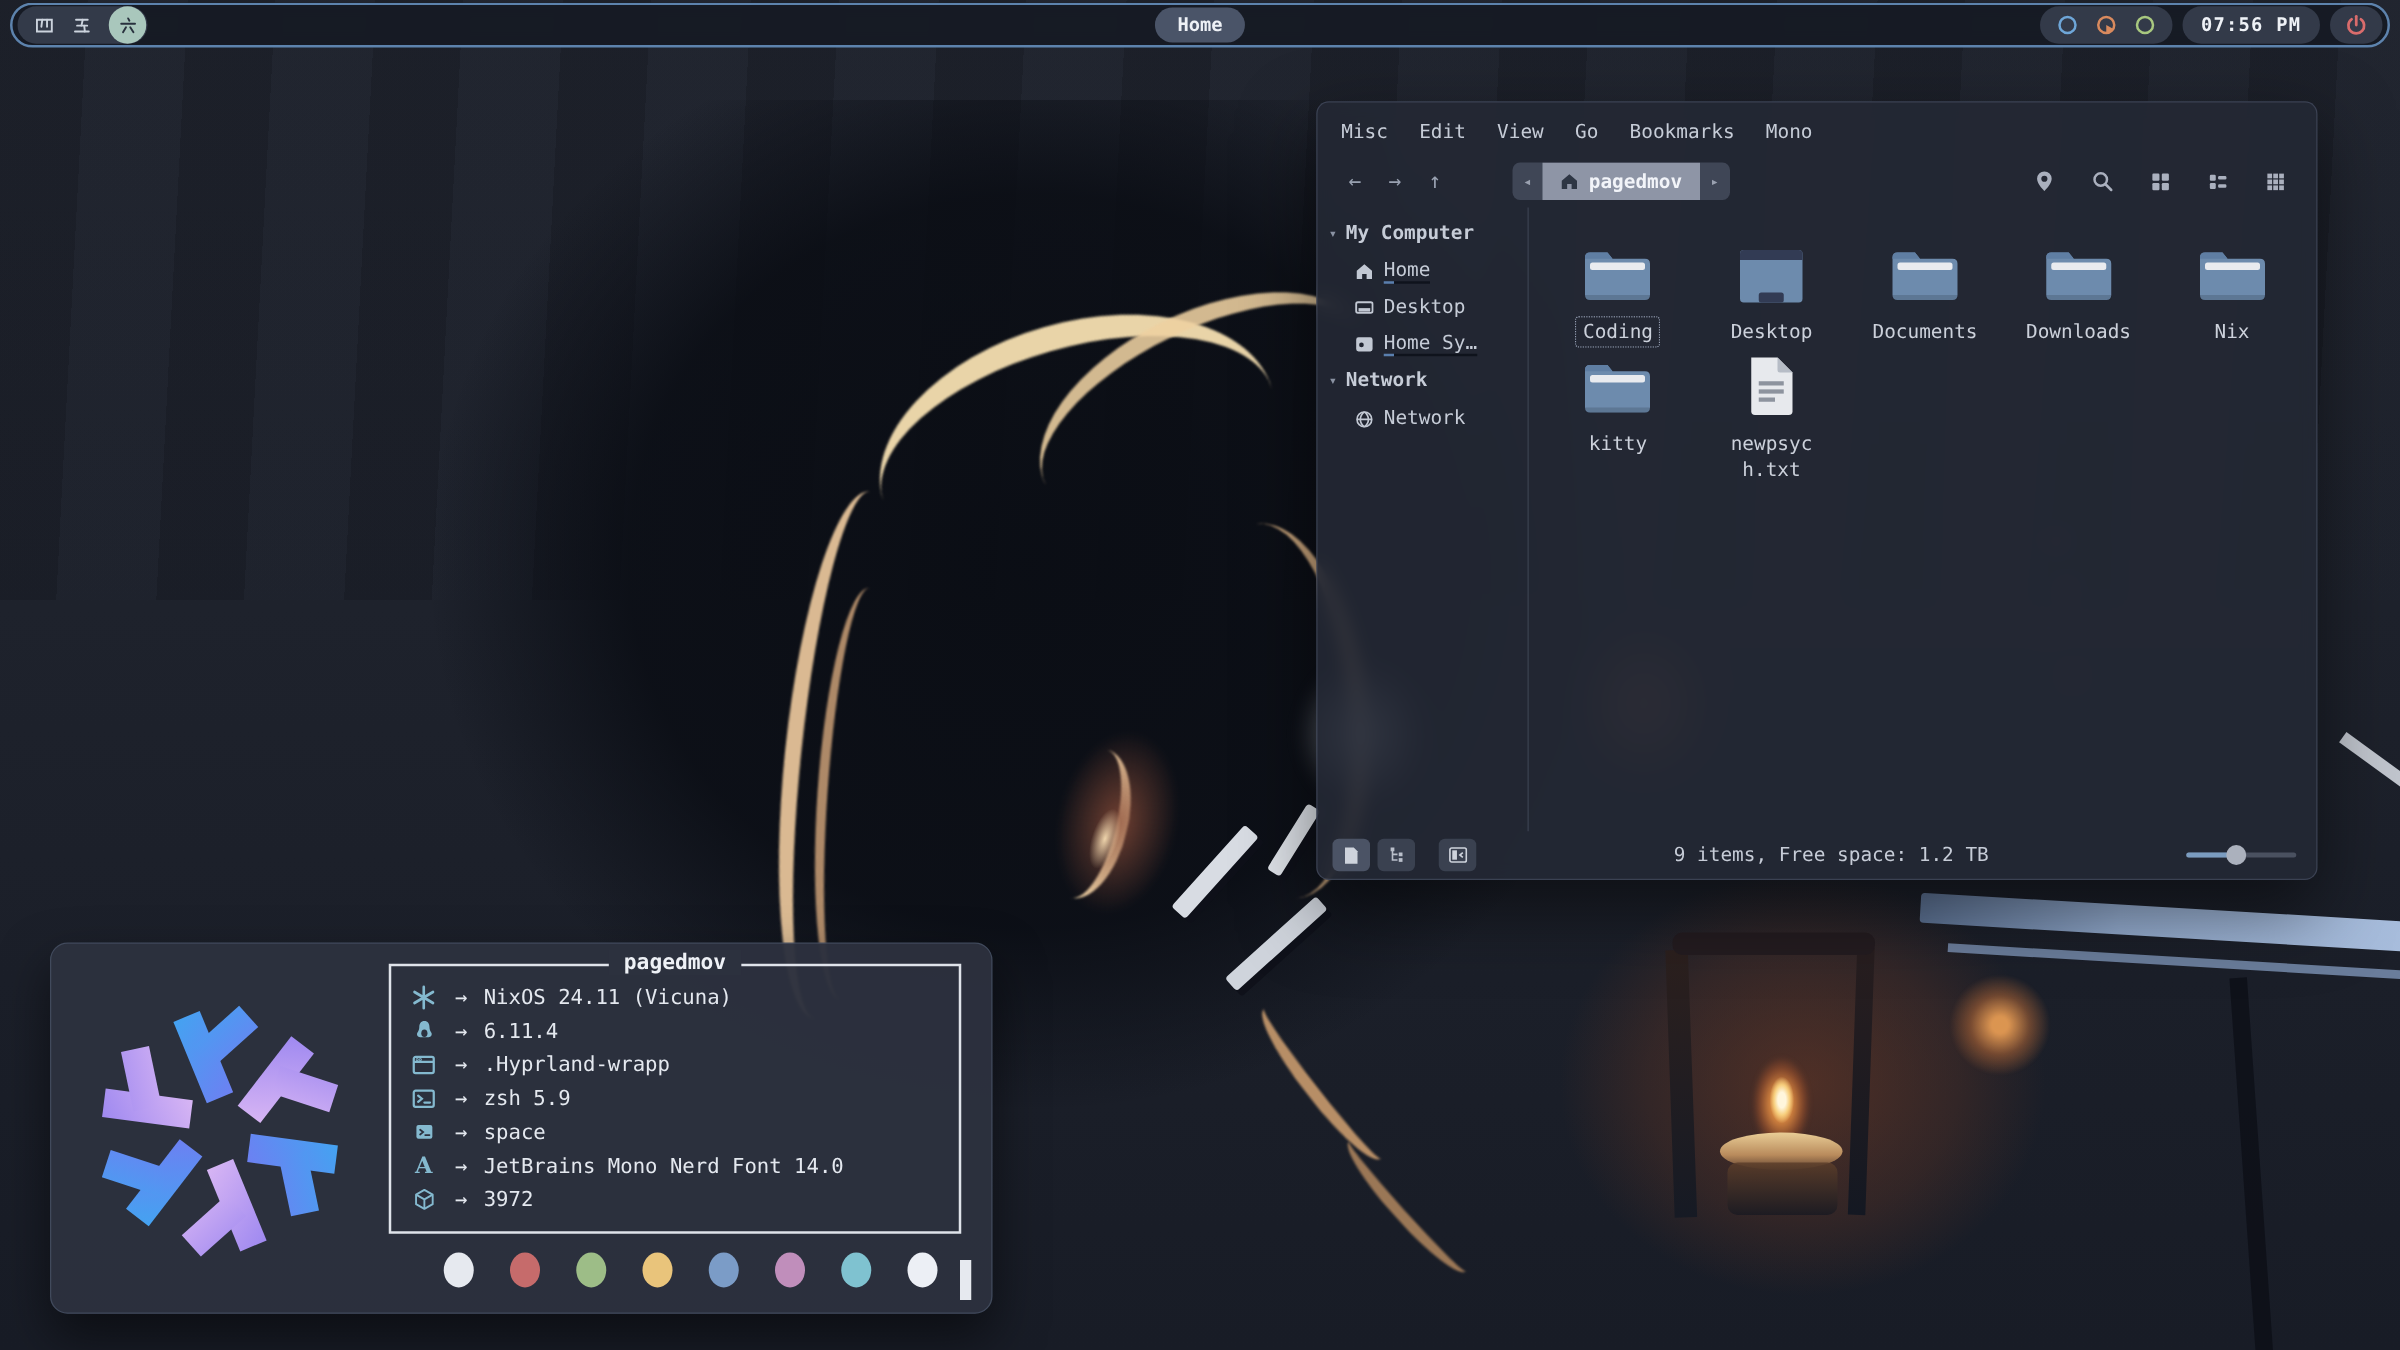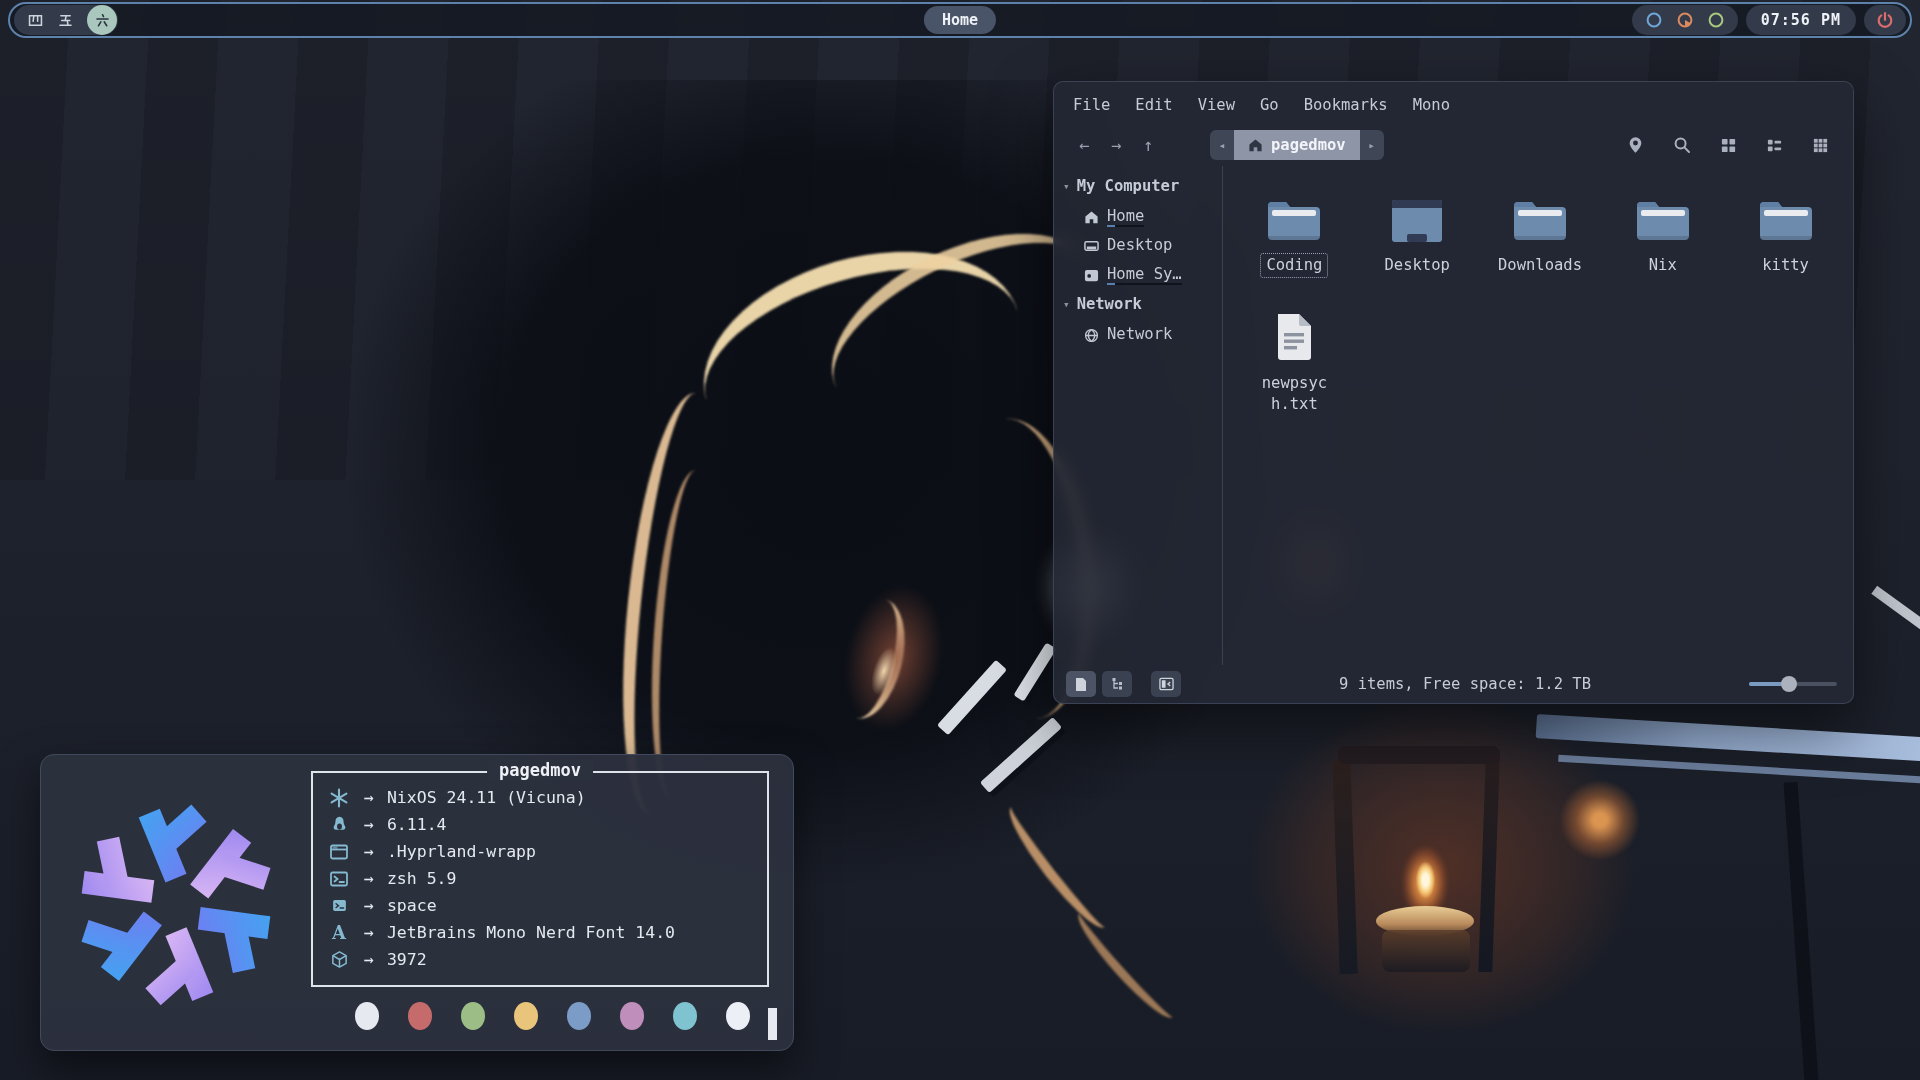--- a/index.html
+++ b/index.html
@@ -106,21 +106,21 @@
   .tool-icons > span { display:flex; }
   .fm-body { flex:1; display:flex; min-height:0; }
   .fm-sidebar { width:168px; padding-top:4px; font-size:15.5px; color:#c6ccd7; }
   .sb-group { display:flex; align-items:center; gap:7px; padding:7px 0 6px 9px; font-weight:bold; }
   .sb-exp { color:#8a92a2; font-size:11px; }
   .sb-item { display:flex; align-items:center; gap:8px; padding:6px 0 3px 30px; }
   .sb-item .lbl { padding-bottom:2px; }
   .sb-item.underlined .lbl { background:linear-gradient(90deg,#5a7fae 0 8px, rgba(13,17,26,.9) 8px 100%) bottom/100% 2px no-repeat; }
   .fm-sep { width:1px; background:#3a4150; }
   .fm-content { flex:1; padding:22px 6px 0 10px; display:grid; grid-template-columns:repeat(5,1fr);
-    align-content:start; row-gap:28px; }
+    align-content:start; }
   .file { display:flex; flex-direction:column; align-items:center; }
   .file .icon-wrap { height:56px; display:flex; align-items:flex-end; }
   .file .name { margin-top:9px; font-size:15.5px; color:#ccd1db; text-align:center; line-height:1.35;
     padding:1px 5px; border:1px dotted transparent; border-radius:3px; }
   .file.selected .name { border-color:#96a0b4; }
   .file.wrapname .name { width:10.2ch; word-break:break-all; }
   .fm-status { height:38px; display:flex; align-items:center; padding:0 12px; gap:6px; }
   .st-btn { width:30px; height:26px; border-radius:5px; background:#3a4150; display:flex;
     align-items:center; justify-content:center; }
   .st-btn.active { background:#4b5365; }
@@ -244,21 +244,21 @@
         <path d="M9 2v7" stroke="#d96c6c" stroke-width="2.2" stroke-linecap="round"></path>
         <path d="M5.3 4.4a6.3 6.3 0 1 0 7.4 0" stroke="#d96c6c" stroke-width="2.2" stroke-linecap="round"></path>
       </svg>
     </div>
   </div>
 </div>
 
 <div class="abs fm">
 
   <div class="fm-menubar">
-    <span>File</span>
+    <span>Misc</span>
     <span>Edit</span>
     <span>View</span>
     <span>Go</span>
     <span>Bookmarks</span>
     <span>Mono</span>
   </div>
 
   <div class="fm-toolbar">
     <span class="nav-btn">←</span>
     <span class="nav-btn">→</span>
@@ -377,20 +377,31 @@
         <span class="icon-wrap">
           <svg width="54" height="46" viewBox="0 0 54 46">
             <rect x="2" y="2" width="50" height="42" rx="3" fill="#6d8bad"></rect>
             <path d="M2 5q0-3 3-3h44q3 0 3 3v5H2z" fill="#323b54"></path>
             <rect x="17" y="36" width="20" height="8" rx="2" fill="#323b54"></rect>
           </svg>
         </span>
         <span class="name">Desktop</span>
       </div>
 
+      <div class="file">
+        <span class="icon-wrap">
+          <svg width="58" height="46" viewBox="0 0 58 46">
+            <path d="M3 8q0-4 4-4h14l4 5h26q4 0 4 4v25q0 4-4 4H7q-4 0-4-4z" fill="#6d8bad"></path>
+            <path d="M3 8q0-4 4-4h14l4 5H3z" fill="#5f7ea3"></path>
+            <rect x="7" y="12" width="44" height="6" rx="2" fill="#e9ebef"></rect>
+            <rect x="3" y="38" width="52" height="4" fill="rgba(20,26,40,.18)"></rect>
+          </svg>
+        </span>
+        <span class="name">Documents</span>
+      </div>
 
       <div class="file">
         <span class="icon-wrap">
           <svg width="58" height="46" viewBox="0 0 58 46">
             <path d="M3 8q0-4 4-4h14l4 5h26q4 0 4 4v25q0 4-4 4H7q-4 0-4-4z" fill="#6d8bad"></path>
             <path d="M3 8q0-4 4-4h14l4 5H3z" fill="#5f7ea3"></path>
             <rect x="7" y="12" width="44" height="6" rx="2" fill="#e9ebef"></rect>
             <rect x="3" y="38" width="52" height="4" fill="rgba(20,26,40,.18)"></rect>
           </svg>
         </span>

